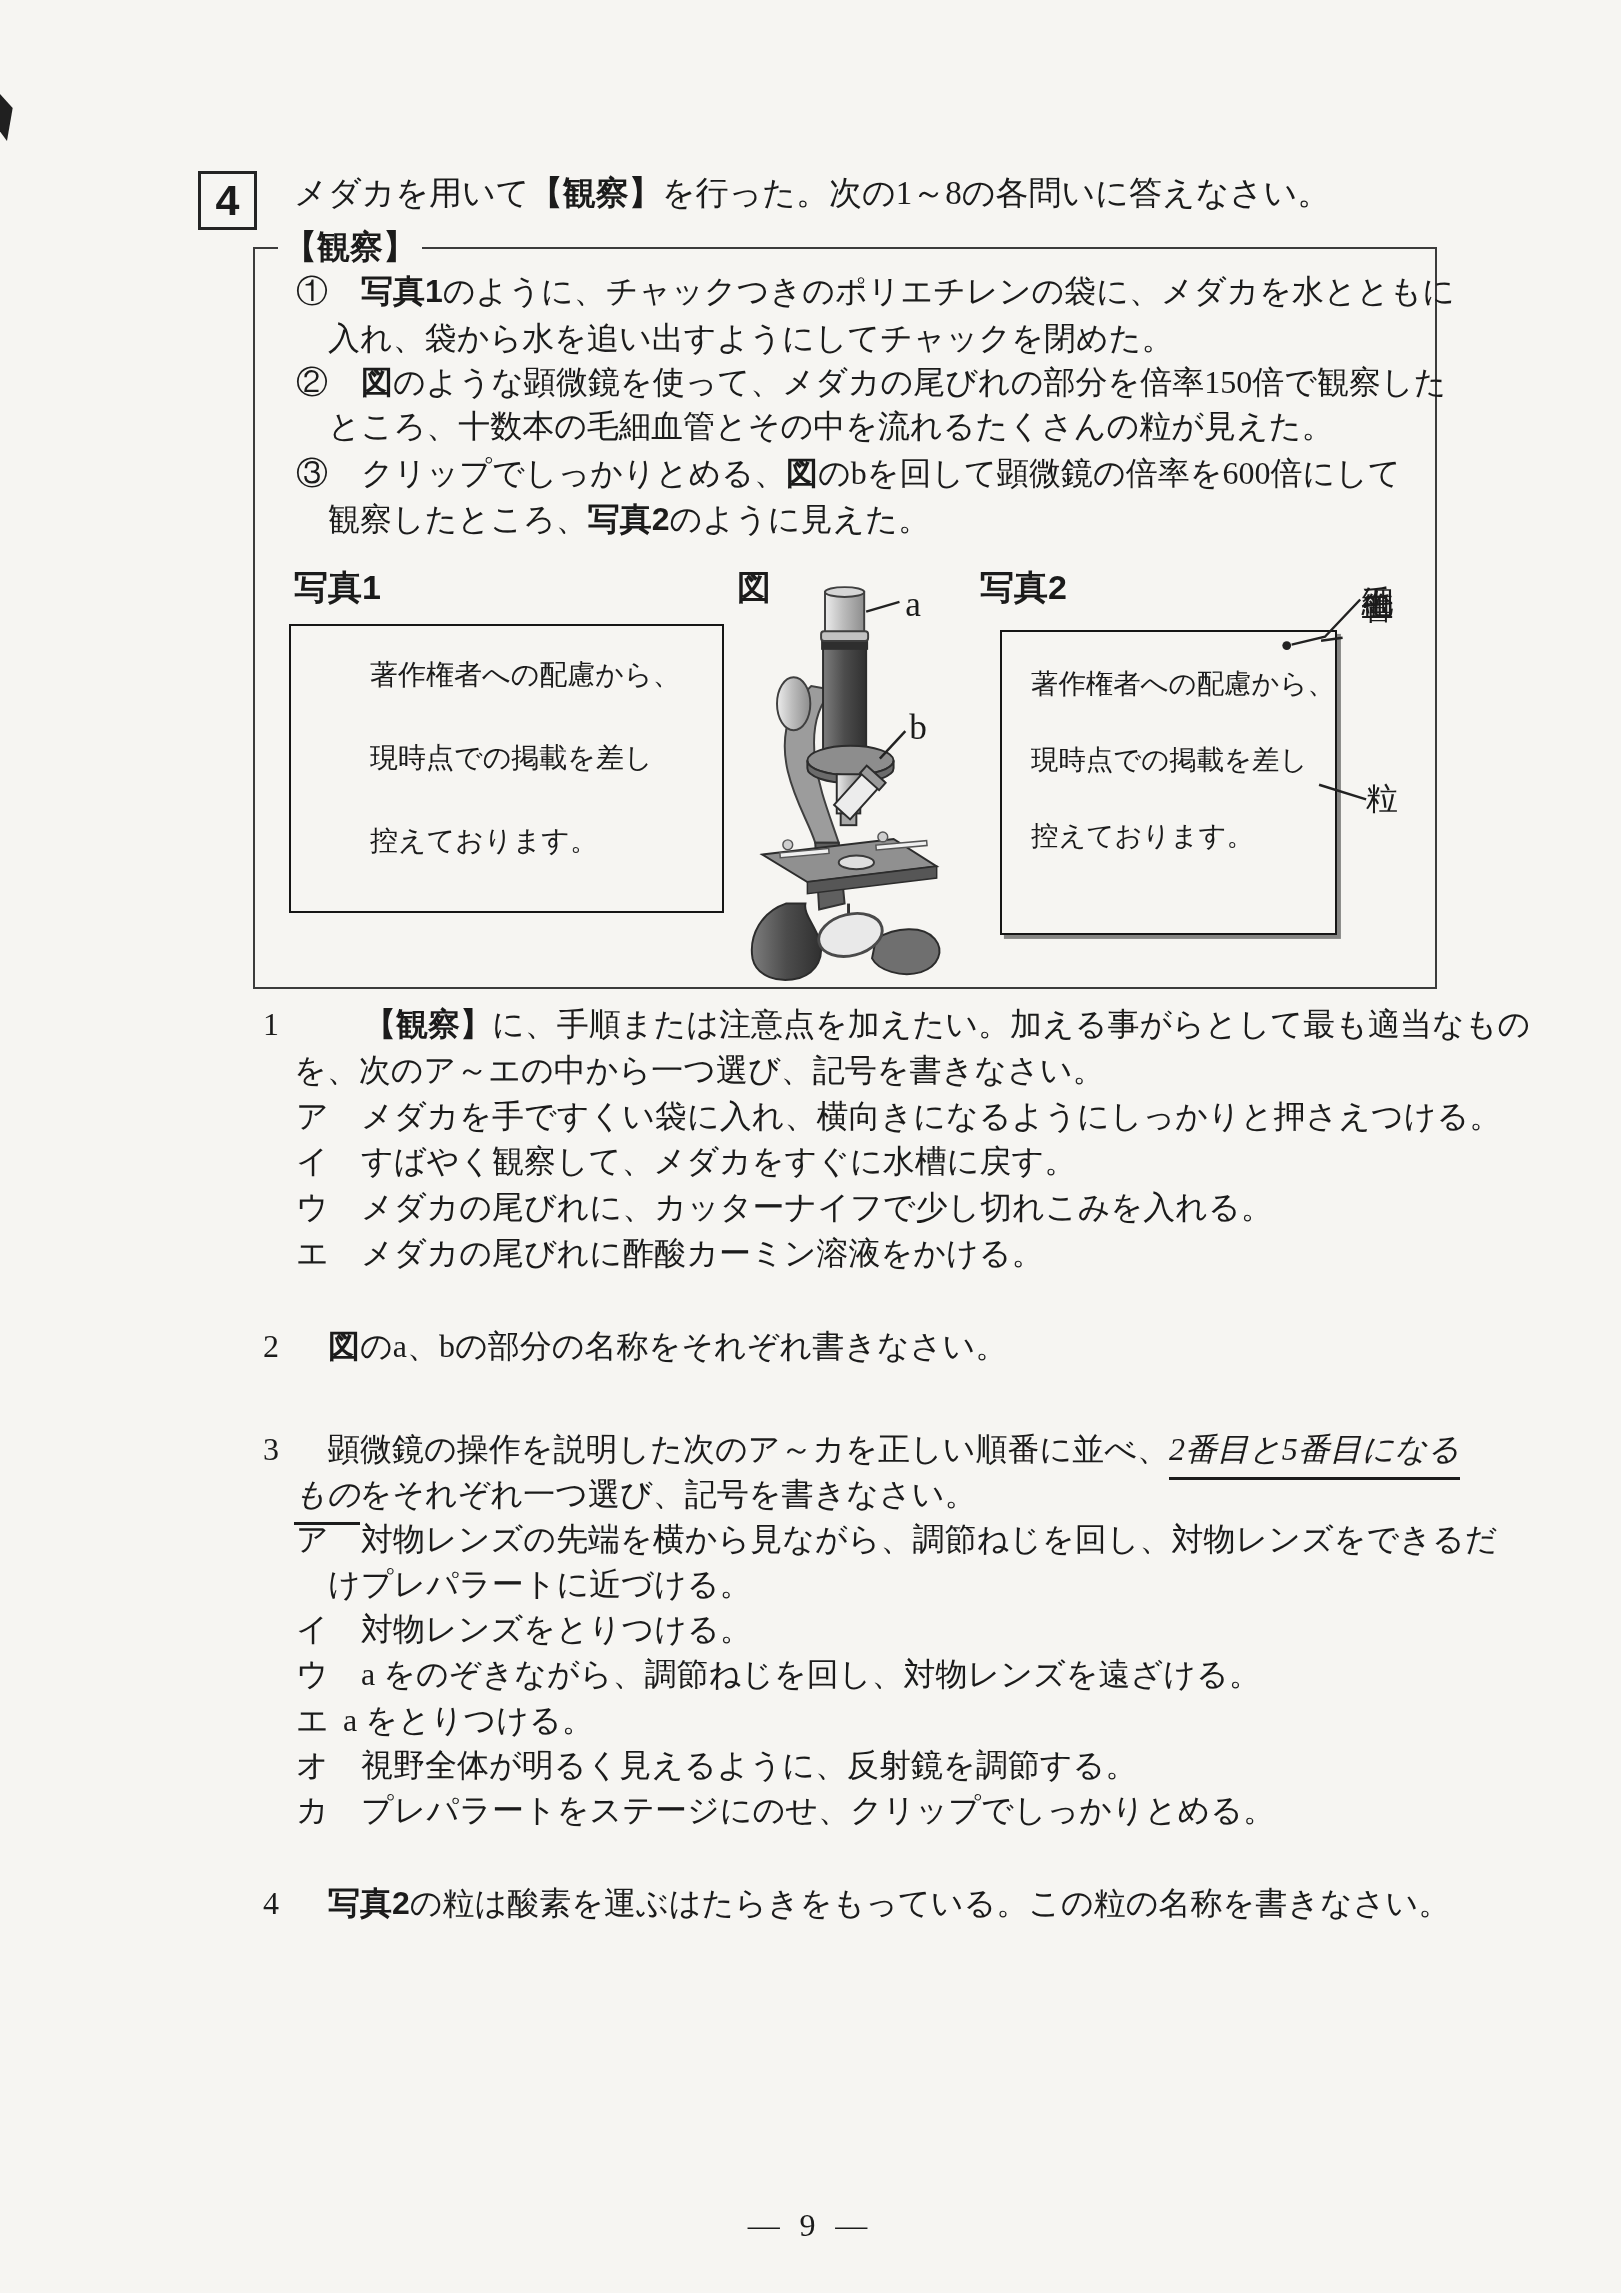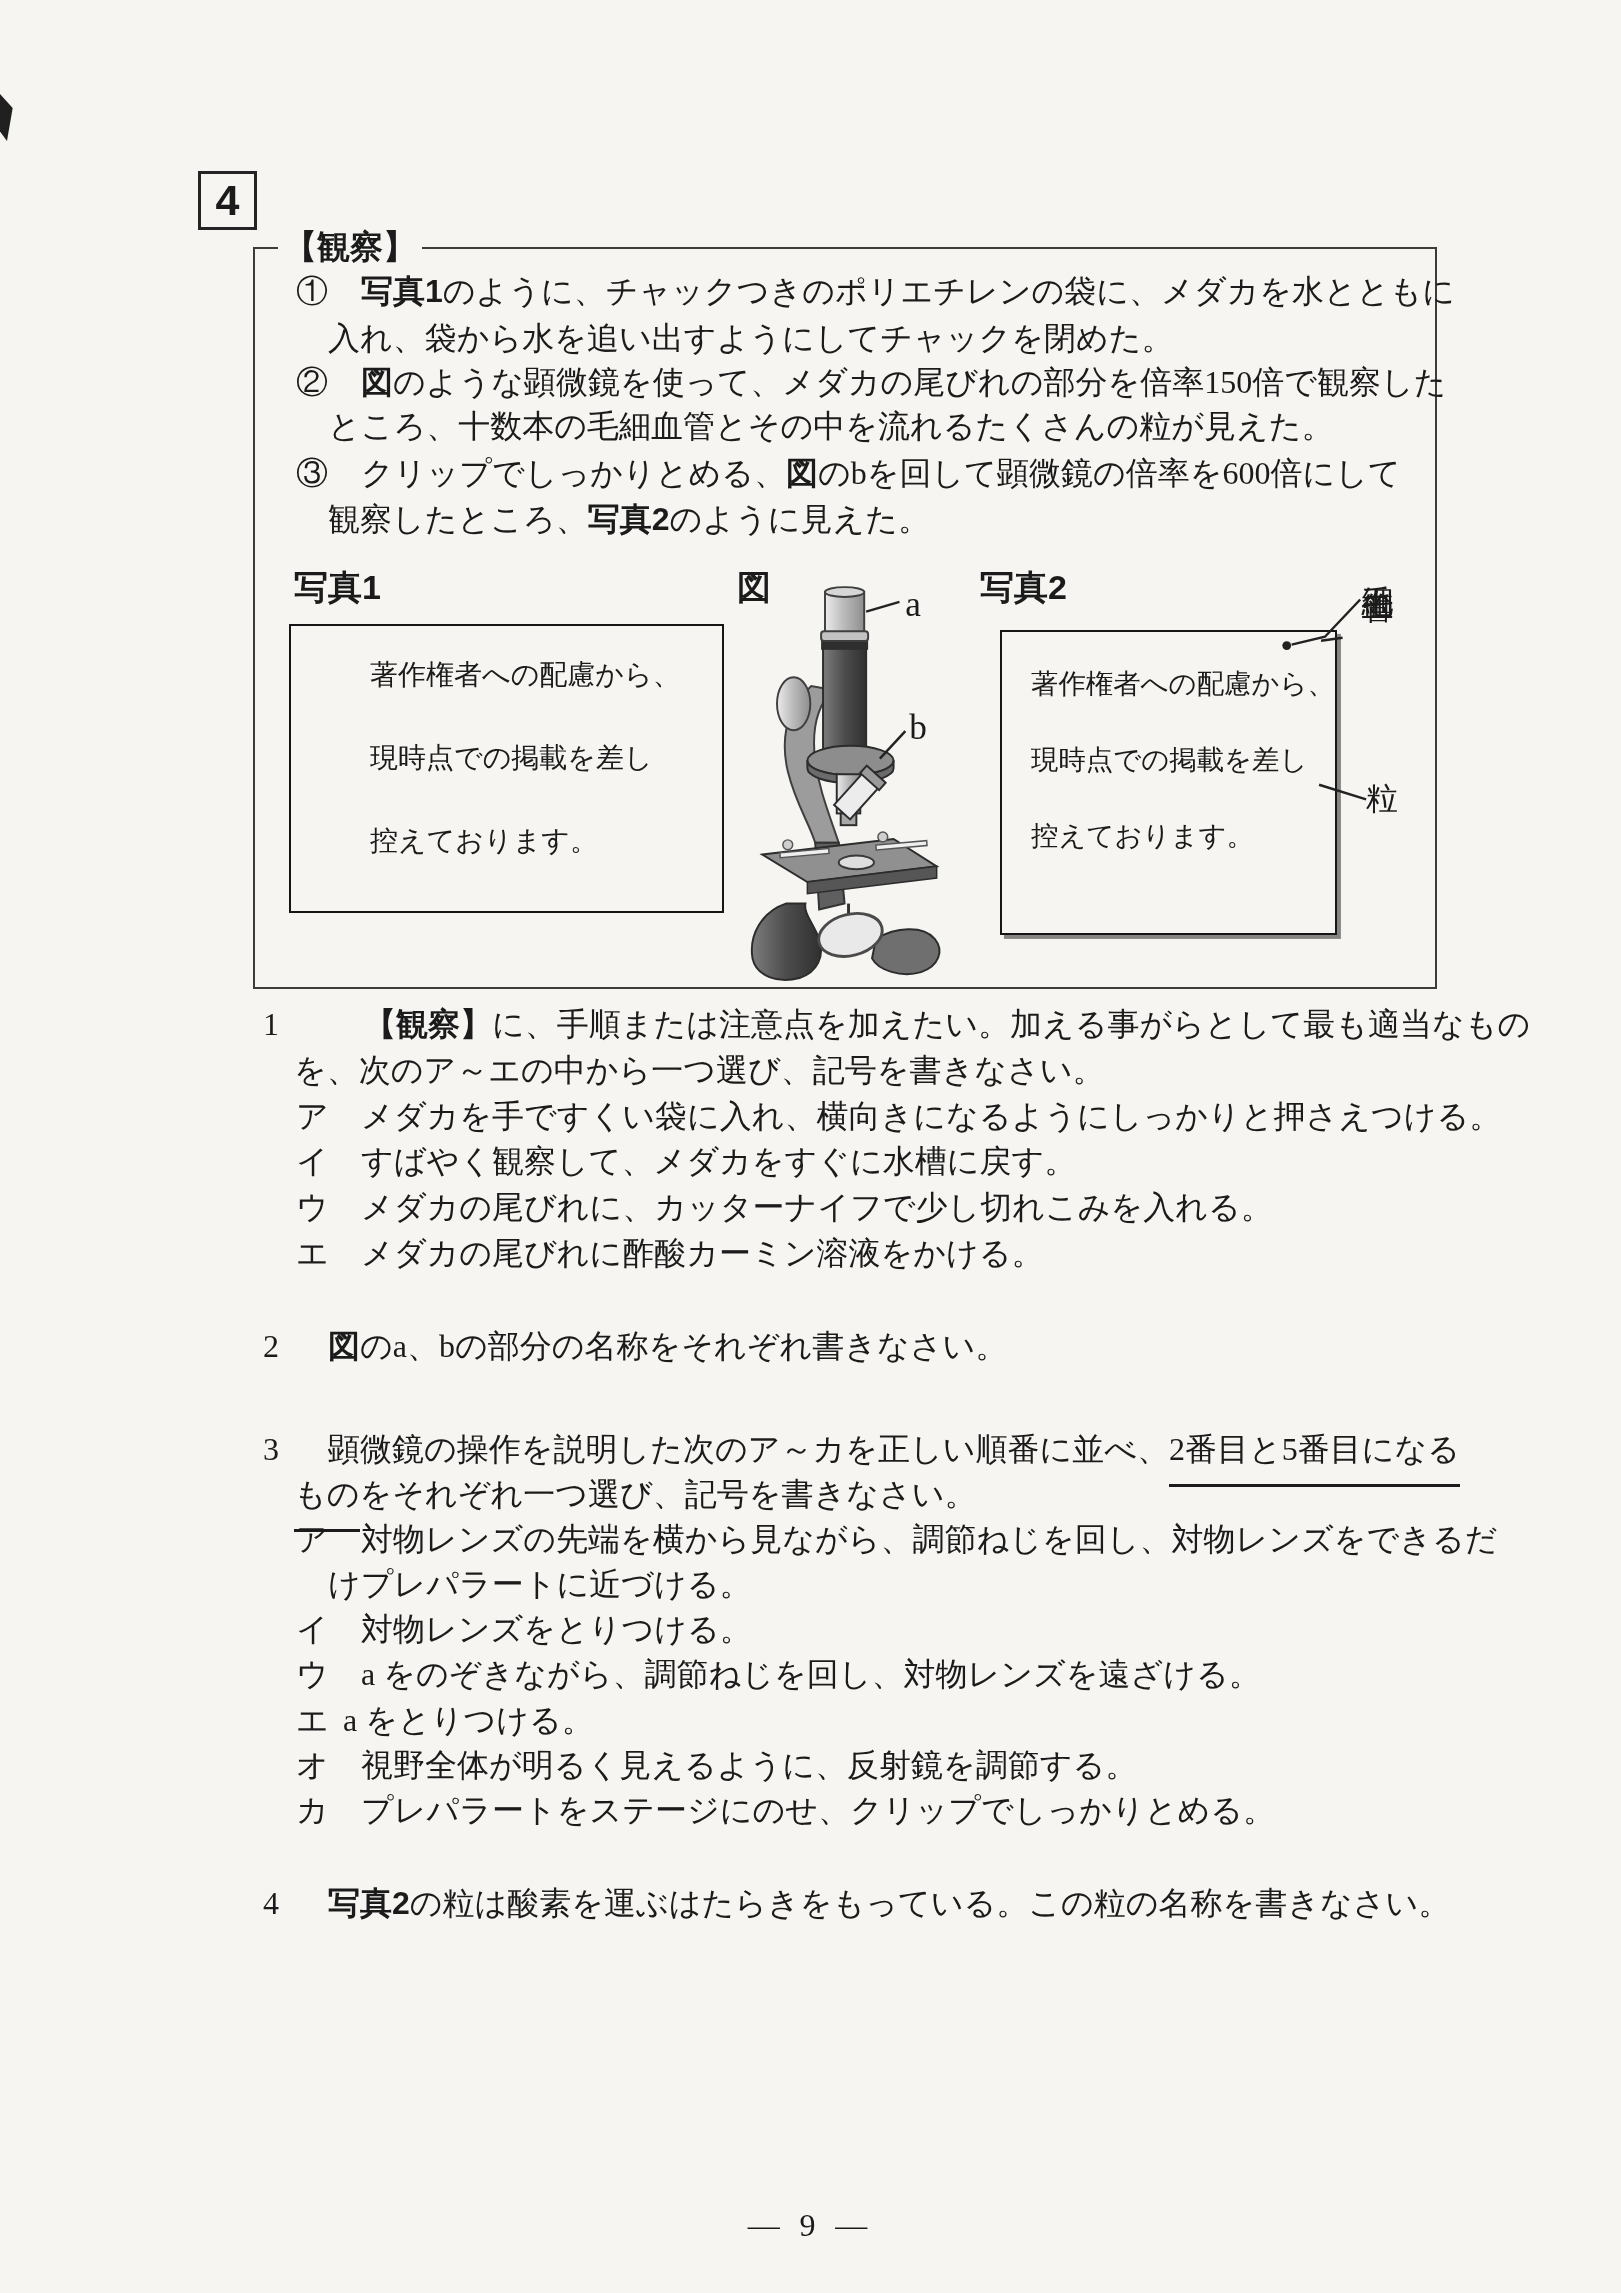--- a/index.html
+++ b/index.html
@@ -5,21 +5,21 @@
   html,body { margin:0; padding:0; background:#d8d8d8; }
   .page {
     position:relative; width:1621px; height:2294px;
     background:#f6f5f2; overflow:hidden;
     font-family:"Liberation Serif","DejaVu Serif",serif;
     color:#1b1b1b;
   }
   .t { position:absolute; white-space:nowrap; font-size:32px; line-height:39px; }
   .small { font-size:28px; }
   .emph { font-family:"Liberation Sans","DejaVu Sans",sans-serif; font-weight:700; }
-  .u { border-bottom:3.4px solid #1c1c1c; padding-bottom:17px; }
+  .u { border-bottom:3.4px solid #1c1c1c; padding-bottom:10px;font-style:italic; }
   .qnum-box {
     position:absolute; left:198px; top:171px; width:53px; height:53px;
     border:3.9px solid #242424; display:flex; align-items:center; justify-content:center;
     font-family:"Liberation Sans","DejaVu Sans",sans-serif; font-weight:700; font-size:43px;
   }
   .obs-box { position:absolute; left:253px; top:247px; width:1180px; height:738px; border:2.9px solid #3c3c3c; }
   .obs-label { position:absolute; left:278px; top:225px; font-size:33px; background:#f6f5f2; padding:0 5.9px; z-index:3; }
   .photo-box { position:absolute; border:2.9px solid #161616; background:#f6f5f2; }
   .vtext { writing-mode:vertical-rl; text-orientation:upright; letter-spacing:2.9px; }
   .footer { position:absolute; left:0; top:2207px; width:100%; text-align:center; font-size:32px; letter-spacing:5.9px; }
@@ -32,20 +32,23 @@
 <body>
 
 <div class="page">
 
   <div class="artifact"></div>
 
   <div class="qnum-box">
     <span>4</span>
   </div>
 
+  <div class="t" style="left:294px; top:173px; font-size:33px;">
+    <span>メダカを用いて</span><span class="emph">【観察】</span><span>を行った。次の1～8の各問いに答えなさい。</span>
+  </div>
 
   <div class="obs-box"></div>
   <div class="obs-label emph">【観察】</div>
 
   <div class="t" style="left:296px; top:272px;">①</div>
   <div class="t" style="left:361px; top:272px;">
     <span class="emph">写真1</span><span>のように、チャックつきのポリエチレンの袋に、メダカを水とともに</span>
   </div>
   <div class="t" style="left:328px; top:319px;">入れ、袋から水を追い出すようにしてチャックを閉めた。</div>
 

